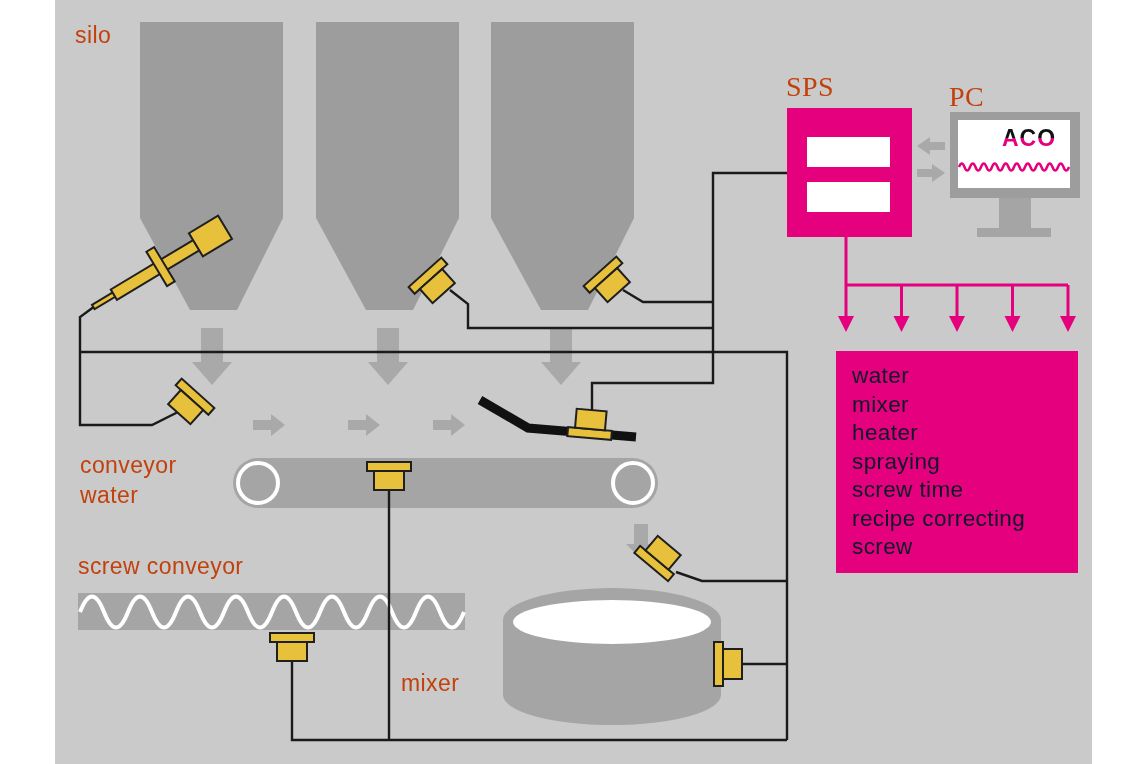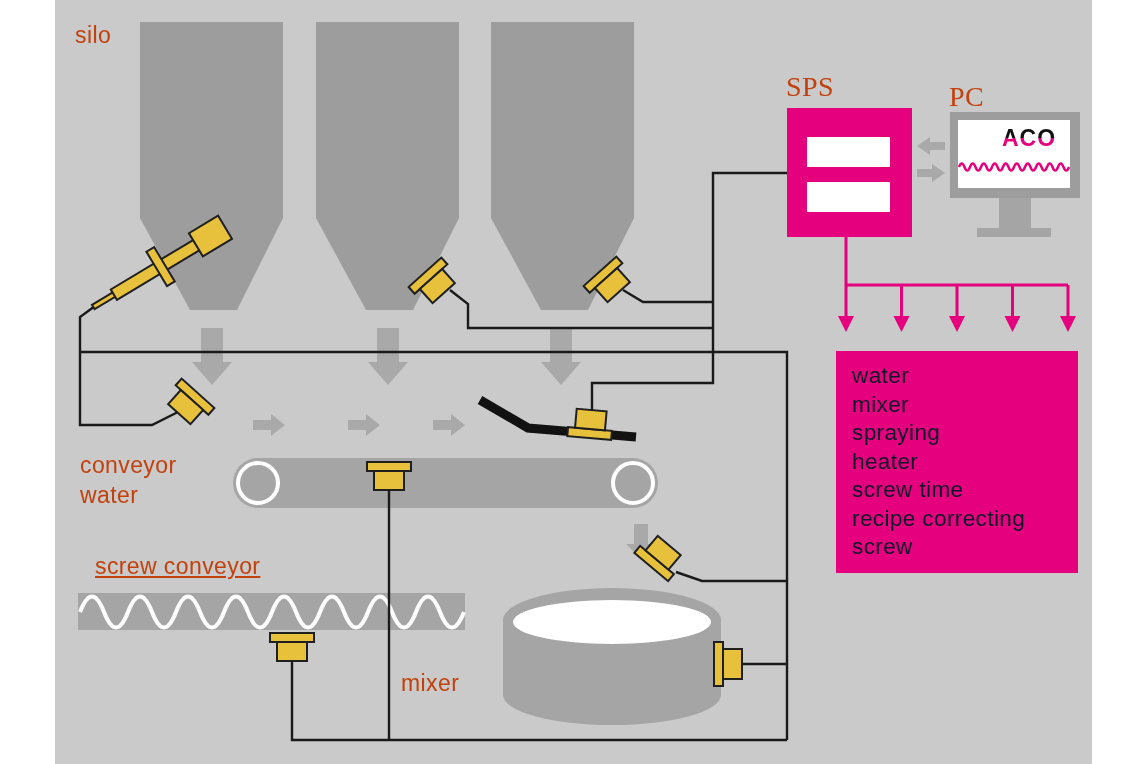--- a/index.html
+++ b/index.html
@@ -123,31 +123,31 @@
     <rect x="72" y="-20" width="9" height="40"></rect>
     <rect x="118" y="-14" width="34" height="27"></rect>
   </g>
 </svg>
 
 <div class="label" style="left:75px;top:20px;">silo</div>
 <div class="label label-sm" style="left:786px;top:72px;">SPS</div>
 <div class="label label-sm" style="left:949px;top:72px;margin-top:10px;">PC</div>
 <div class="label" style="left:80px;top:450px;">conveyor
 water</div>
-<div class="label" style="left:95px;top:551px;text-decoration:underline;">screw conveyor</div>
+<div class="label" style="left:78px;top:551px;">screw conveyor</div>
 <div class="label" style="left:401px;top:668px;text-align:right;">mixer</div>
 
 <div class="aco">
   <span class="aco-top">ACO</span>
   <span class="aco-bot">ACO</span>
 </div>
 
 <div class="func-box">
   <div class="func-item">water</div>
   <div class="func-item">mixer</div>
+  <div class="func-item">heater</div>
   <div class="func-item">spraying</div>
-  <div class="func-item">heater</div>
   <div class="func-item">screw time</div>
   <div class="func-item">recipe correcting</div>
   <div class="func-item">screw</div>
 </div>
 
 </div>
 
 </body></html>

